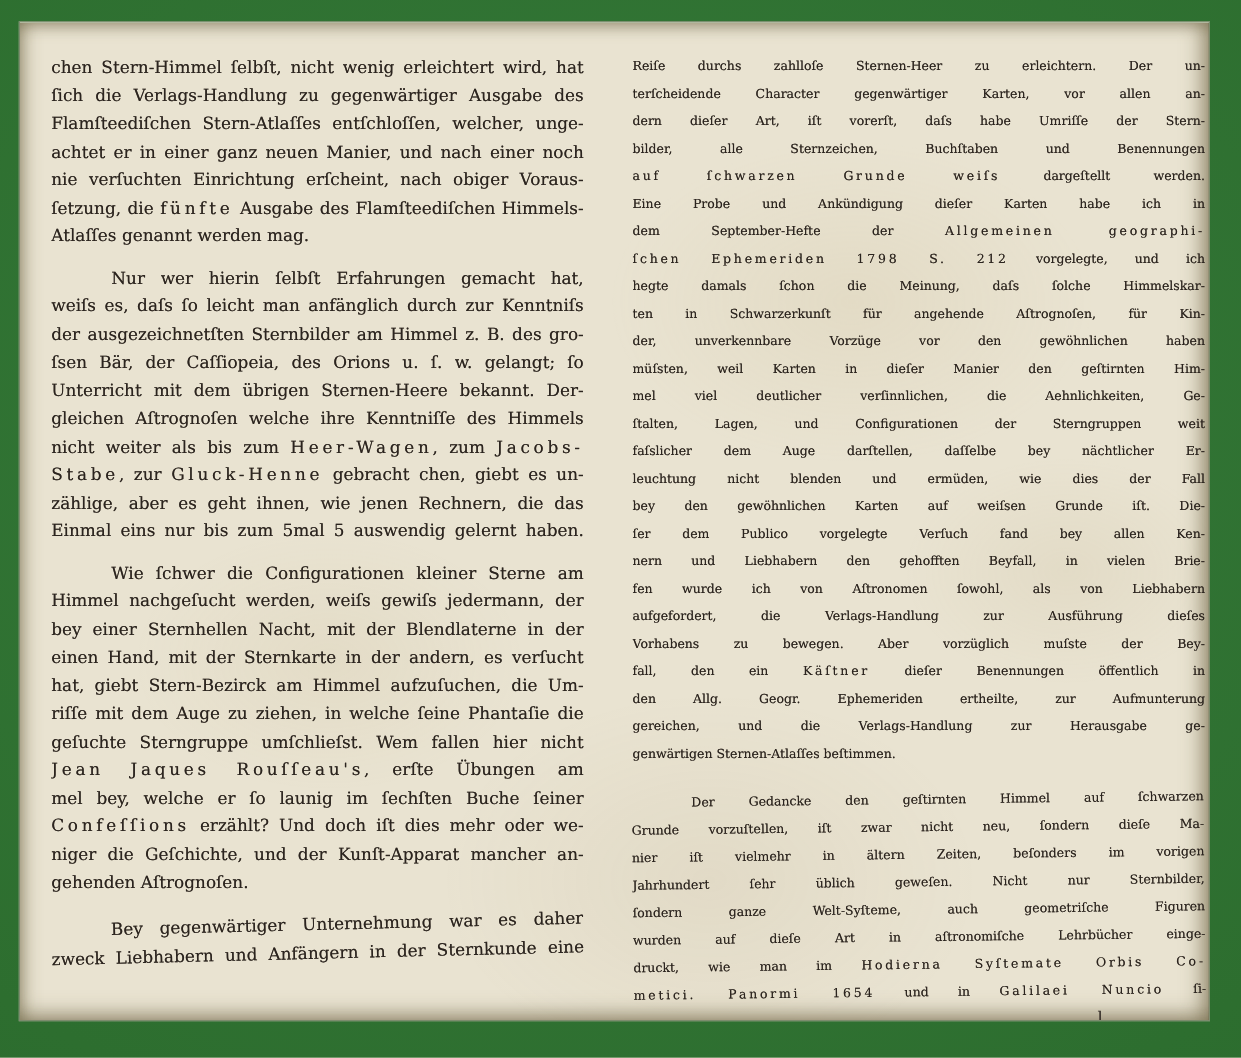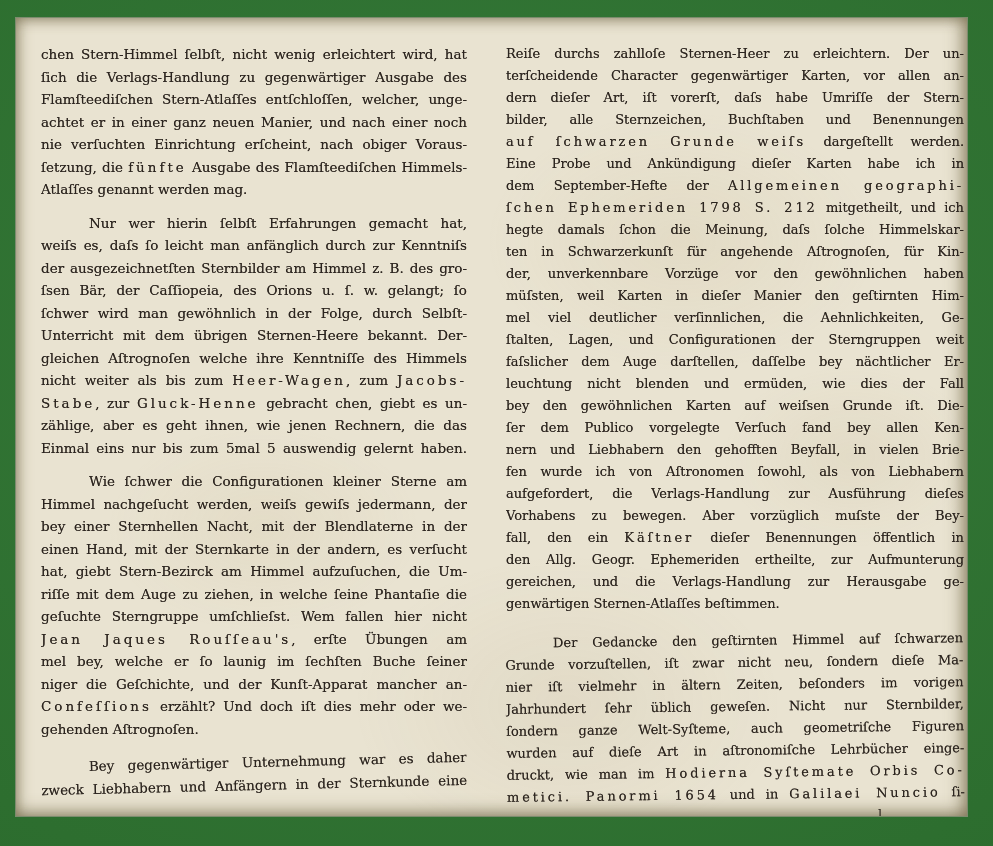--- a/index.html
+++ b/index.html
@@ -25,21 +25,21 @@
       inset 9px 0 14px -6px rgba(105,95,62,.50),
       inset -12px 0 16px -6px rgba(105,95,62,.55),
       inset 0 9px 13px -6px rgba(105,95,62,.45),
       inset 0 -11px 15px -6px rgba(105,95,62,.50);
     border: 1px solid rgba(35,70,30,.55);
     box-sizing: border-box;
   }
   .col { position: absolute; top: 25px; color: #2b241f; }
   .col .line { text-shadow: 0 0 .4px rgba(45,35,25,.65); }
   .col-left  { left: 25px;  width: 426px; font-size: 13.5px; line-height: 22.5px; }
-  .col-right { left: 490px; width: 458px; font-size: 13px;   line-height: 22px; }
+  .col-right { left: 490px; width: 458px; font-size: 10px;   line-height: 22px; }
   .para { margin: 0; }
   .col-left  .para + .para { margin-top: 11px; }
   .col-right .para + .para { margin-top: 15px; }
   .para.indent .line:first-child { text-indent: 48px; }
   .line {
     text-align: justify;
     text-align-last: justify;
     overflow: hidden;
   }
   .col-left  .line { height: 22.5px; }
@@ -66,57 +66,56 @@
           <div class="line"><span>achtet er in einer ganz neuen Manier, und nach einer noch</span></div>
           <div class="line"><span>nie verſuchten Einrichtung erſcheint, nach obiger Voraus-</span></div>
           <div class="line"><span>ſetzung, die </span><span class="sp">fünfte</span><span> Ausgabe des Flamſteediſchen Himmels-</span></div>
           <div class="line short"><span>Atlaſſes genannt werden mag.</span></div>
         </div>
         <div class="para indent">
           <div class="line"><span>Nur wer hierin ſelbſt Erfahrungen gemacht hat,</span></div>
           <div class="line"><span>weiſs es, daſs ſo leicht man anfänglich durch zur Kenntniſs</span></div>
           <div class="line"><span>der ausgezeichnetſten Sternbilder am Himmel z. B. des gro-</span></div>
           <div class="line"><span>ſsen Bär, der Caſſiopeia, des Orions u. ſ. w. gelangt; ſo</span></div>
-          <div class="line"><span>ſchwer wird man gewöhnlich in der Folge, durch Selbſt-</span></div>
           <div class="line"><span>Unterricht mit dem übrigen Sternen-Heere bekannt.  Der-</span></div>
           <div class="line"><span>gleichen Aſtrognoſen welche ihre Kenntniſſe des Himmels</span></div>
           <div class="line"><span>nicht weiter als bis zum </span><span class="sp">Heer-Wagen</span><span>, zum </span><span class="sp">Jacobs-</span></div>
           <div class="line"><span class="sp">Stabe</span><span>, zur </span><span class="sp">Gluck-Henne</span><span> gebracht chen, giebt es un-</span></div>
           <div class="line"><span>zählige, aber es geht ihnen, wie jenen Rechnern, die das</span></div>
           <div class="line"><span>Einmal eins nur bis zum 5mal 5 auswendig gelernt haben.</span></div>
         </div>
         <div class="para indent">
           <div class="line"><span>Wie ſchwer die Configurationen kleiner Sterne am</span></div>
           <div class="line"><span>Himmel nachgeſucht werden, weiſs gewiſs jedermann, der</span></div>
           <div class="line"><span>bey einer Sternhellen Nacht, mit der Blendlaterne in der</span></div>
           <div class="line"><span>einen Hand, mit der Sternkarte in der andern, es verſucht</span></div>
           <div class="line"><span>hat, giebt Stern-Bezirck am Himmel aufzuſuchen, die Um-</span></div>
           <div class="line"><span>riſſe mit dem Auge zu ziehen, in welche ſeine Phantaſie die</span></div>
           <div class="line"><span>geſuchte Sterngruppe umſchlieſst.  Wem fallen hier nicht</span></div>
           <div class="line"><span class="sp">Jean Jaques Rouſſeau's</span><span>, erſte Übungen am Sternhim-</span></div>
           <div class="line"><span>mel bey, welche er ſo launig im ſechſten Buche ſeiner</span></div>
+          <div class="line"><span class="sp">Confeſſions</span><span> erzählt?  Und doch iſt dies mehr oder we-</span></div>
           <div class="line"><span>niger die Geſchichte, und der Kunſt-Apparat mancher an-</span></div>
-          <div class="line"><span class="sp">Confeſſions</span><span> erzählt?  Und doch iſt dies mehr oder we-</span></div>
           <div class="line short"><span>gehenden Aſtrognoſen.</span></div>
         </div>
         <div class="para indent">
           <div class="line"><span>Bey gegenwärtiger Unternehmung war es daher Haupt-</span></div>
           <div class="line"><span>zweck Liebhabern und Anfängern in der Sternkunde eine</span></div>
         </div>
       </div>
     <div class="col col-right">
         <div class="para">
           <div class="line"><span>Reiſe durchs zahlloſe Sternen-Heer zu erleichtern.  Der un-</span></div>
           <div class="line"><span>terſcheidende Character gegenwärtiger Karten, vor allen an-</span></div>
           <div class="line"><span>dern dieſer Art, iſt vorerſt, daſs habe Umriſſe der Stern-</span></div>
           <div class="line"><span>bilder, alle Sternzeichen, Buchſtaben und Benennungen</span></div>
           <div class="line"><span class="sp">auf ſchwarzen Grunde weiſs</span><span> dargeſtellt werden.</span></div>
           <div class="line"><span>Eine Probe und Ankündigung dieſer Karten habe ich in</span></div>
           <div class="line"><span>dem September-Hefte der </span><span class="sp">Allgemeinen geographi-</span></div>
-          <div class="line"><span class="sp">ſchen Ephemeriden 1798 S. 212</span><span> mitgetheilt, und ich</span></div>
+          <div class="line"><span class="sp">ſchen Ephemeriden 1798 S. 212</span><span> vorgelegte, und ich</span></div>
           <div class="line"><span>hegte damals ſchon die Meinung, daſs ſolche Himmelskar-</span></div>
           <div class="line"><span>ten in Schwarzerkunſt für angehende Aſtrognoſen, für Kin-</span></div>
           <div class="line"><span>der, unverkennbare Vorzüge vor den gewöhnlichen haben</span></div>
           <div class="line"><span>müſsten, weil Karten in dieſer Manier den geſtirnten Him-</span></div>
           <div class="line"><span>mel viel deutlicher verſinnlichen, die Aehnlichkeiten, Ge-</span></div>
           <div class="line"><span>ſtalten, Lagen, und Configurationen der Sterngruppen weit</span></div>
           <div class="line"><span>faſslicher dem Auge darſtellen, daſſelbe bey nächtlicher Er-</span></div>
           <div class="line"><span>leuchtung nicht blenden und ermüden, wie dies der Fall</span></div>
           <div class="line"><span>bey den gewöhnlichen Karten auf weiſsen Grunde iſt.  Die-</span></div>
           <div class="line"><span>ſer dem Publico vorgelegte Verſuch fand bey allen Ken-</span></div>

